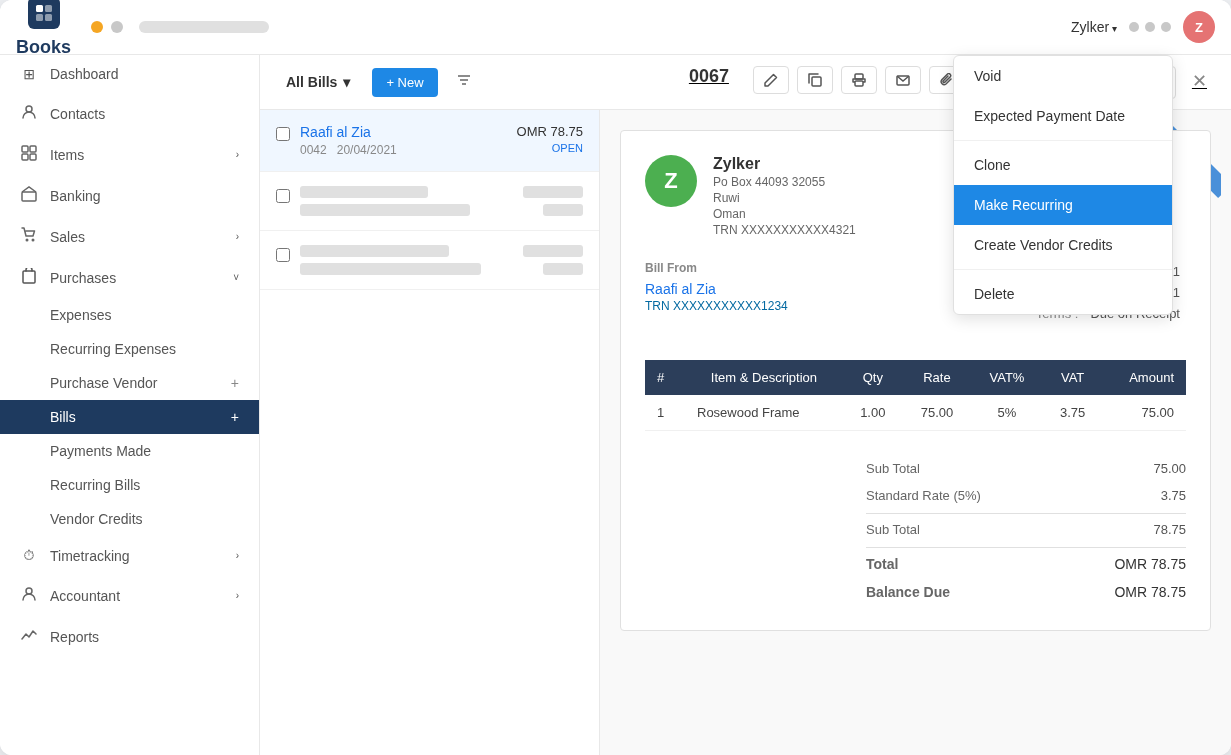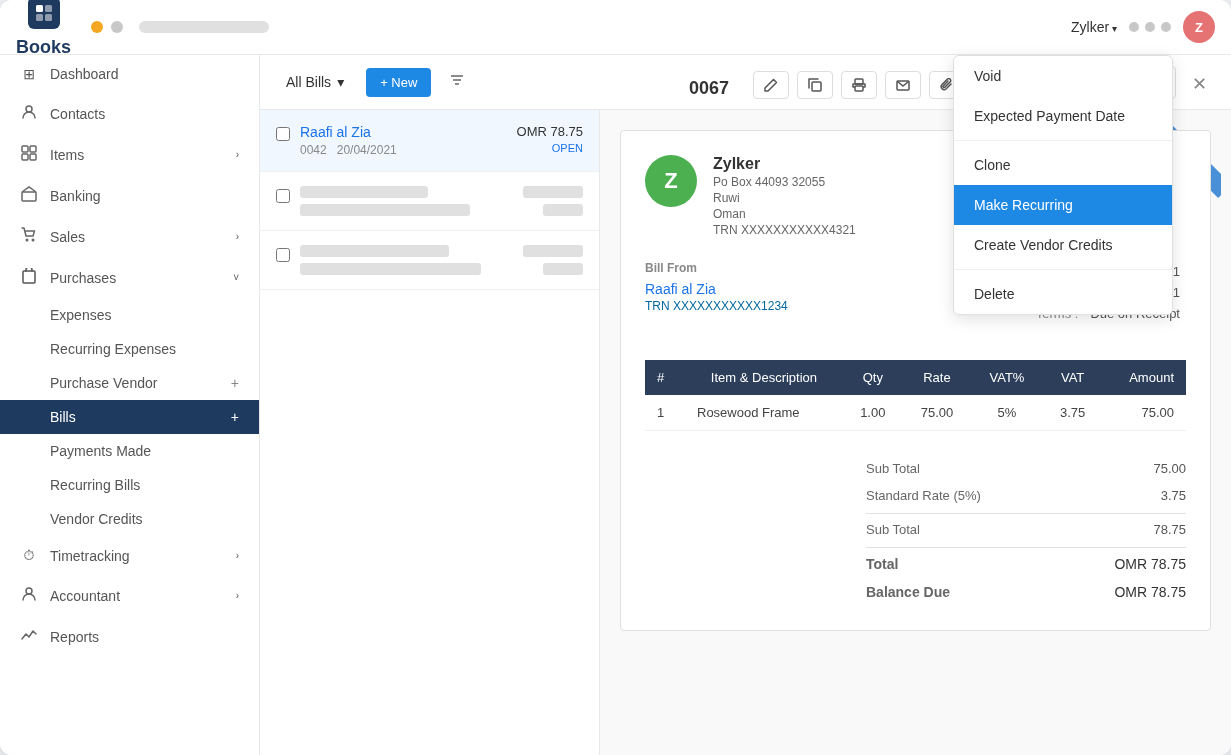--- a/index.html
+++ b/index.html
@@ -184,21 +184,21 @@
       padding: 0 16px;
       gap: 12px;
       flex-shrink: 0;
       position: relative;
     }
     .all-bills-btn {
       display: flex;
       align-items: center;
       gap: 6px;
       font-size: 14px;
-      font-weight: 400;
+      font-weight: 700;
       color: #333;
       cursor: pointer;
       padding: 6px 10px;
       border-radius: 4px;
     }
     .new-btn {
       background: #1e88e5;
       color: white;
       border: none;
       border-radius: 4px;
@@ -213,22 +213,23 @@
       background: none;
       border: none;
       cursor: pointer;
       color: #666;
       font-size: 16px;
       padding: 4px 6px;
     }
     .bill-id-section {
       margin-left: auto;
       display: flex;
-      align-items: flex-end;
+      align-items: flex-start;
       gap: 8px;
+      text-decoration: underline;
     }
     .bill-number {
       font-size: 18px;
       font-weight: 600;
       color: #333;
       margin-right: 16px;
     }
     .toolbar-icon-btn {
       background: none;
       border: 1px solid #ddd;

